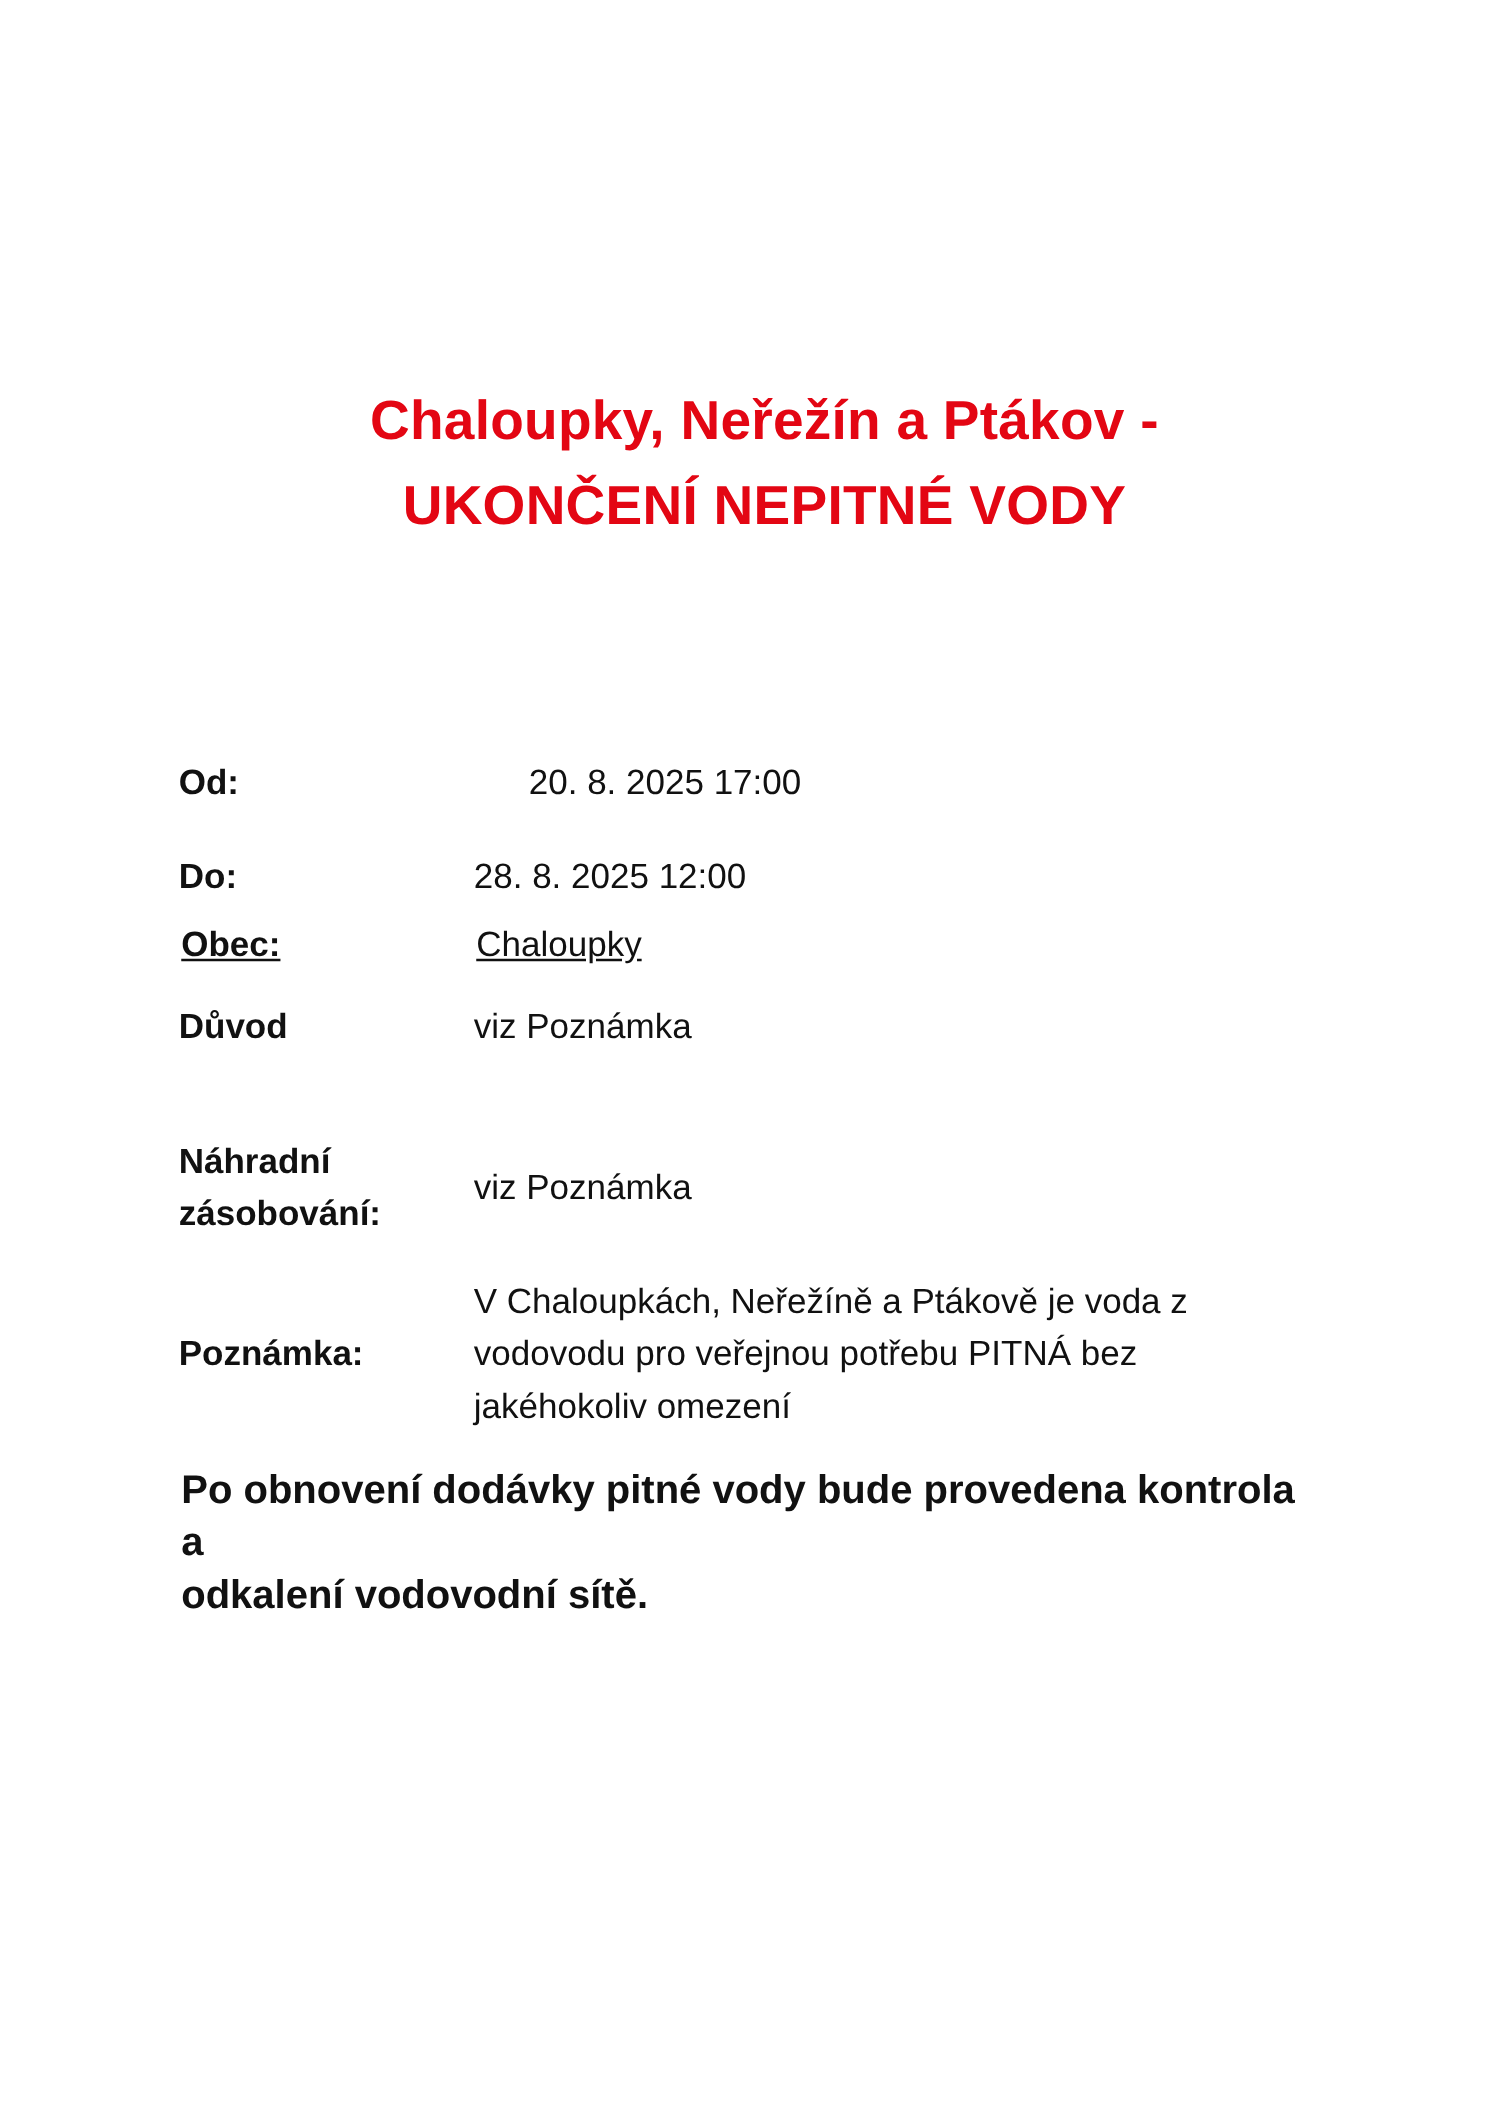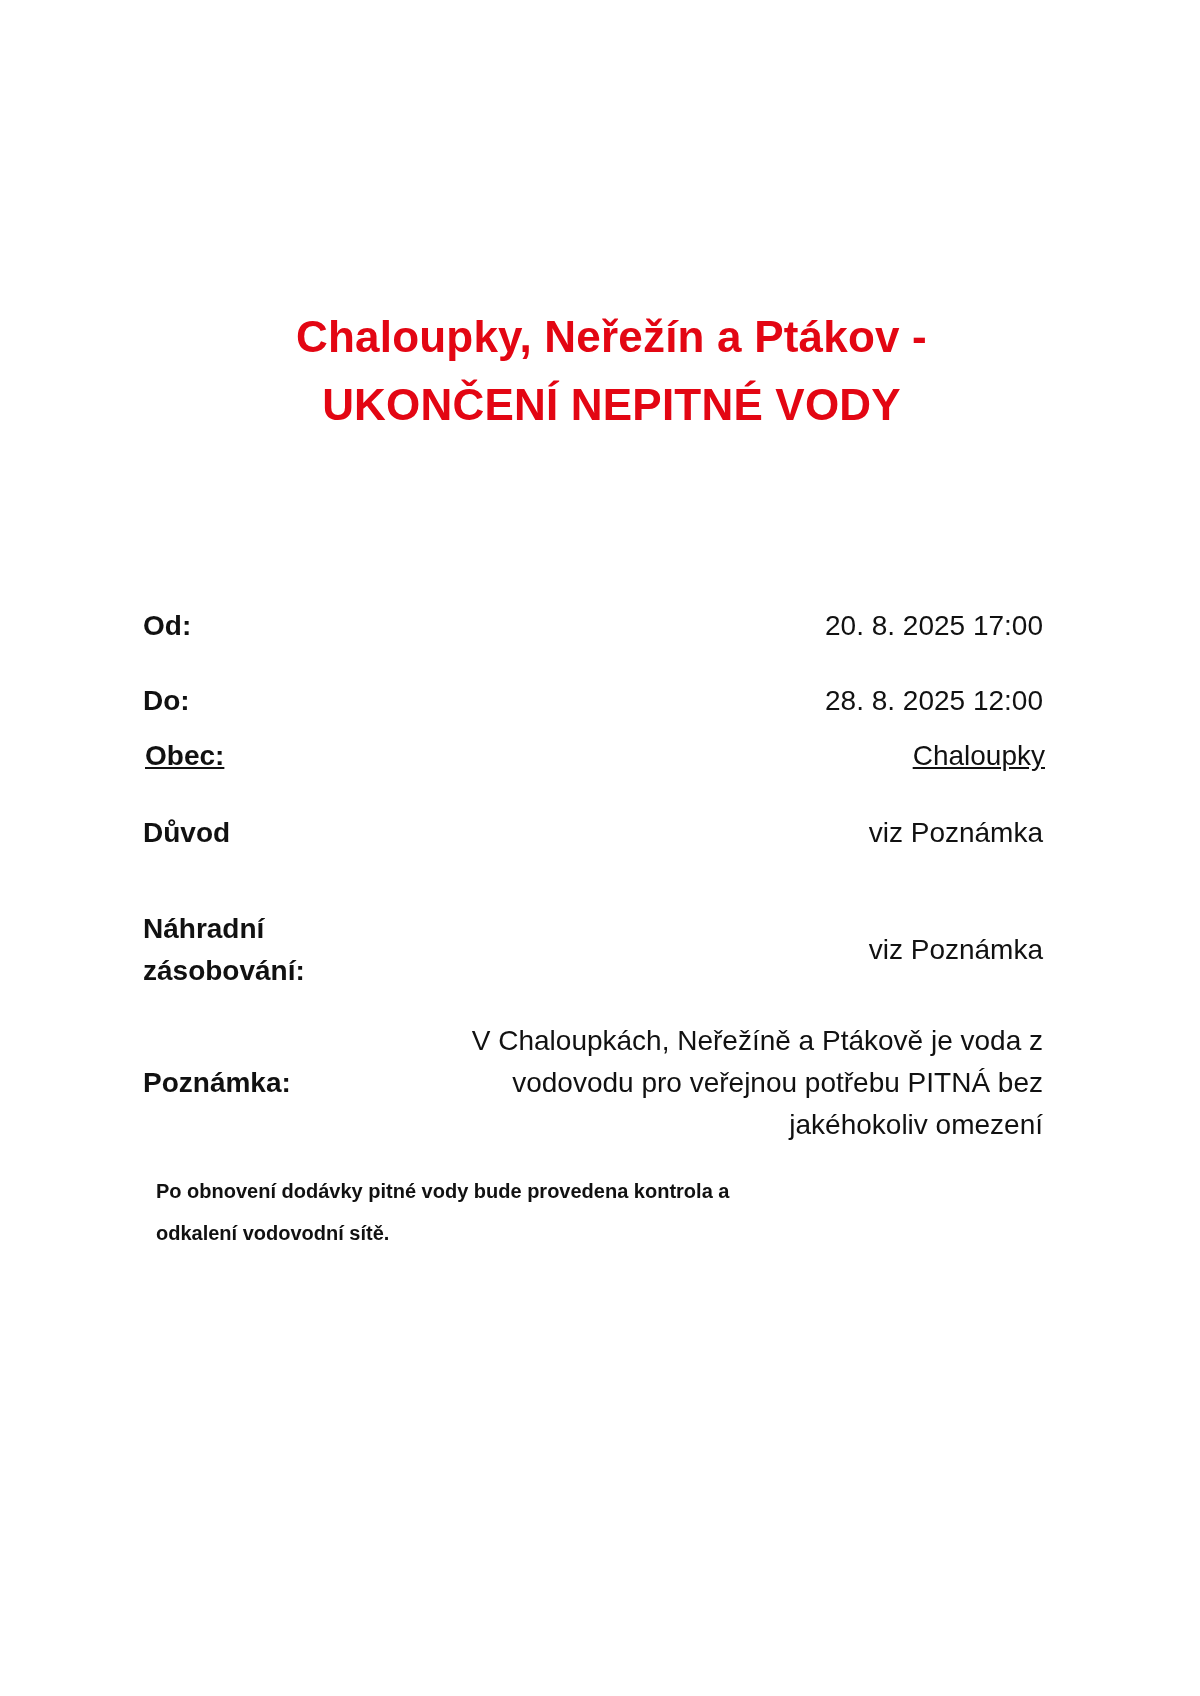--- a/index.html
+++ b/index.html
@@ -51,35 +51,34 @@
     .row .label {
       width: 236px;
       flex: 0 0 236px;
       font-weight: bold;
       color: #111111;
     }
     .row .value {
       flex: 1 1 auto;
       font-weight: normal;
       color: #111111;
-      text-align: right;
     }
     .row-od { position: absolute; top: 0; left: 0; width: 900px; gap: 44px; }
     .row-do { position: absolute; top: 75px; left: 0; width: 900px; }
     .row-obec { position: absolute; top: 130px; left: 2px; width: 900px; text-decoration: underline; }
-    .row-duvod { position: absolute; top: 195px; left: 0; width: 900px; margin-top: 12px; }
+    .row-duvod { position: absolute; top: 195px; left: 0; width: 900px; }
     .row-nahradni { position: absolute; top: 303px; left: 0; width: 900px; }
     .row-poznamka { position: absolute; top: 415px; left: 0; width: 900px; }
 
     .footer-note {
       position: absolute;
-      left: 156px;
+      left: 145px;
       top: 1170px;
       width: 900px;
-      font-size: 20px;
+      font-size: 32px;
       line-height: 42px;
       font-weight: bold;
       color: #111111;
     }
   </style>
 </head>
 <body>
 
 <div class="page">
 

